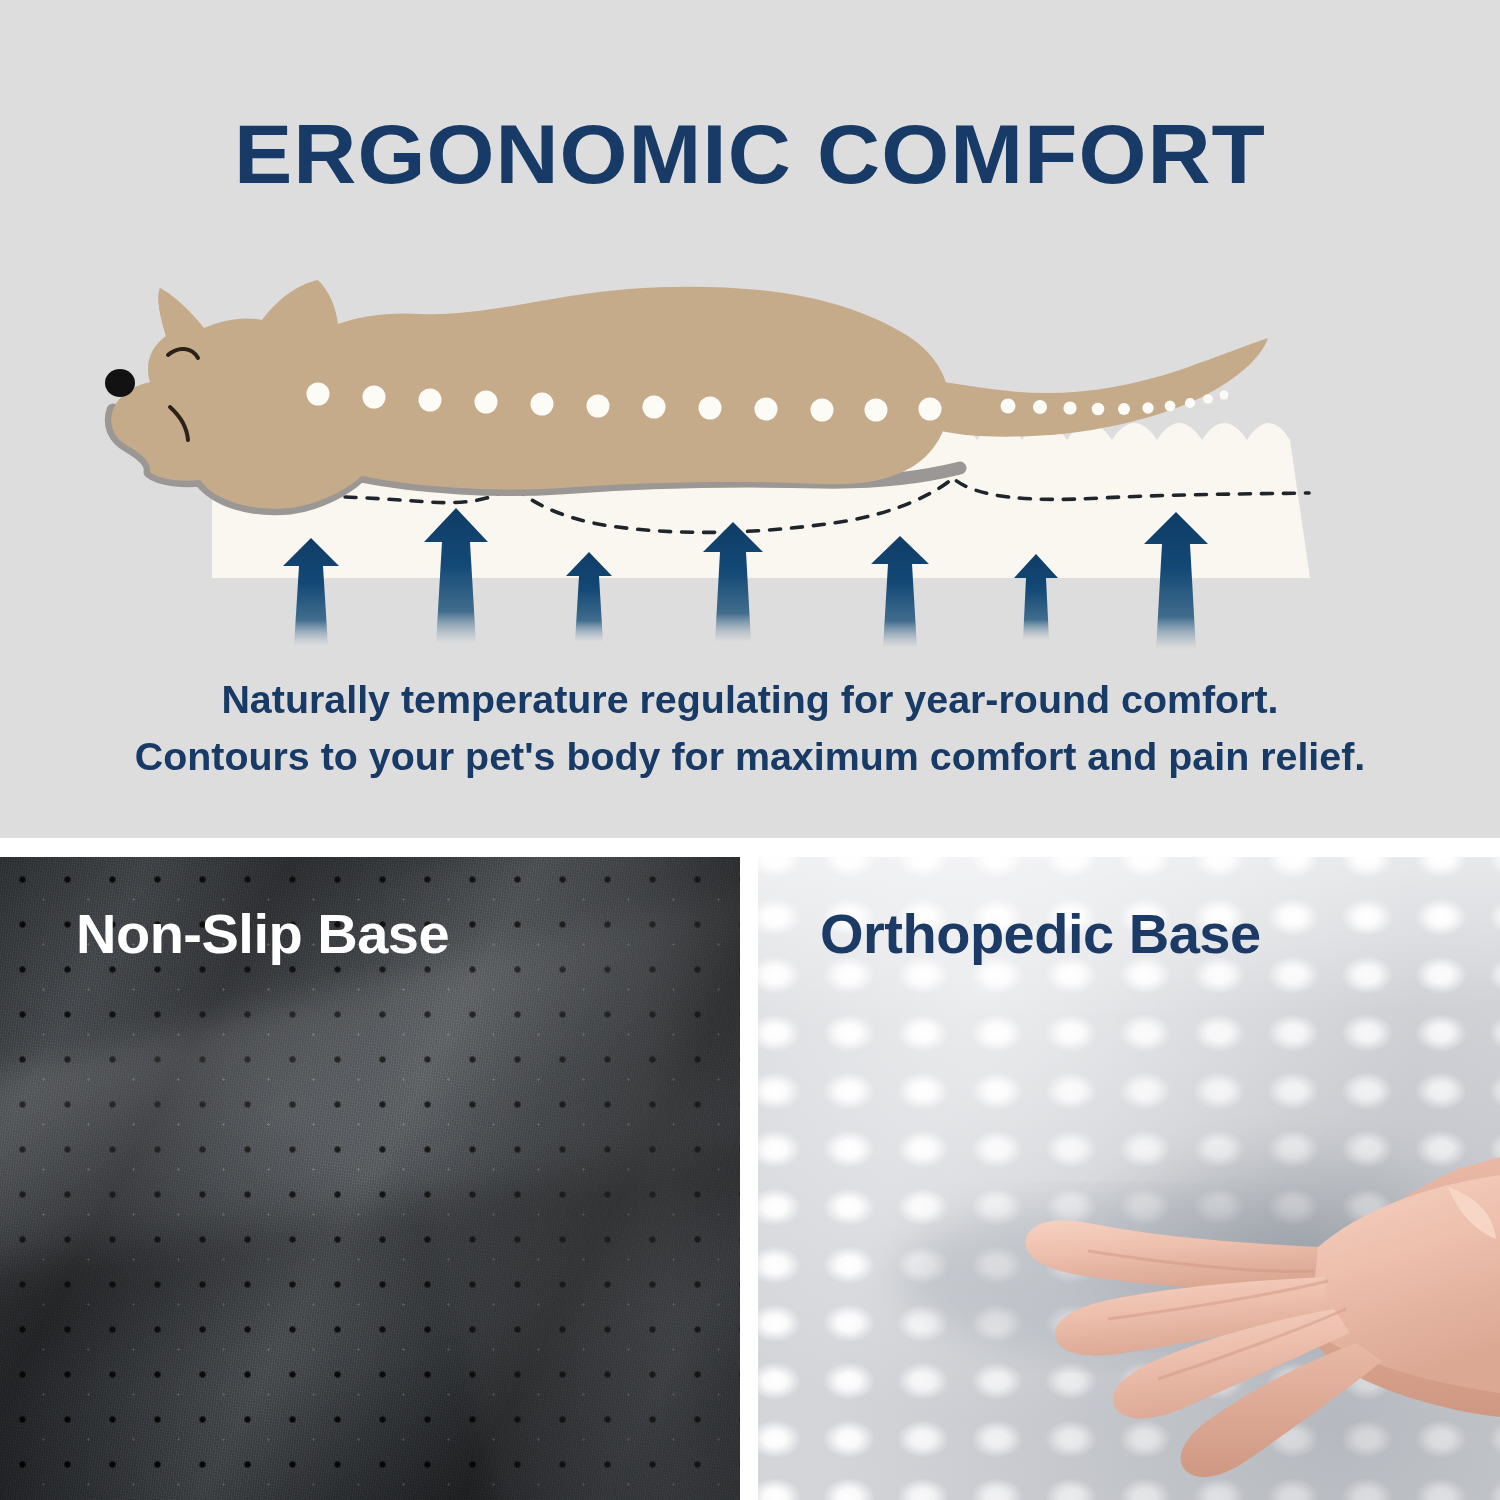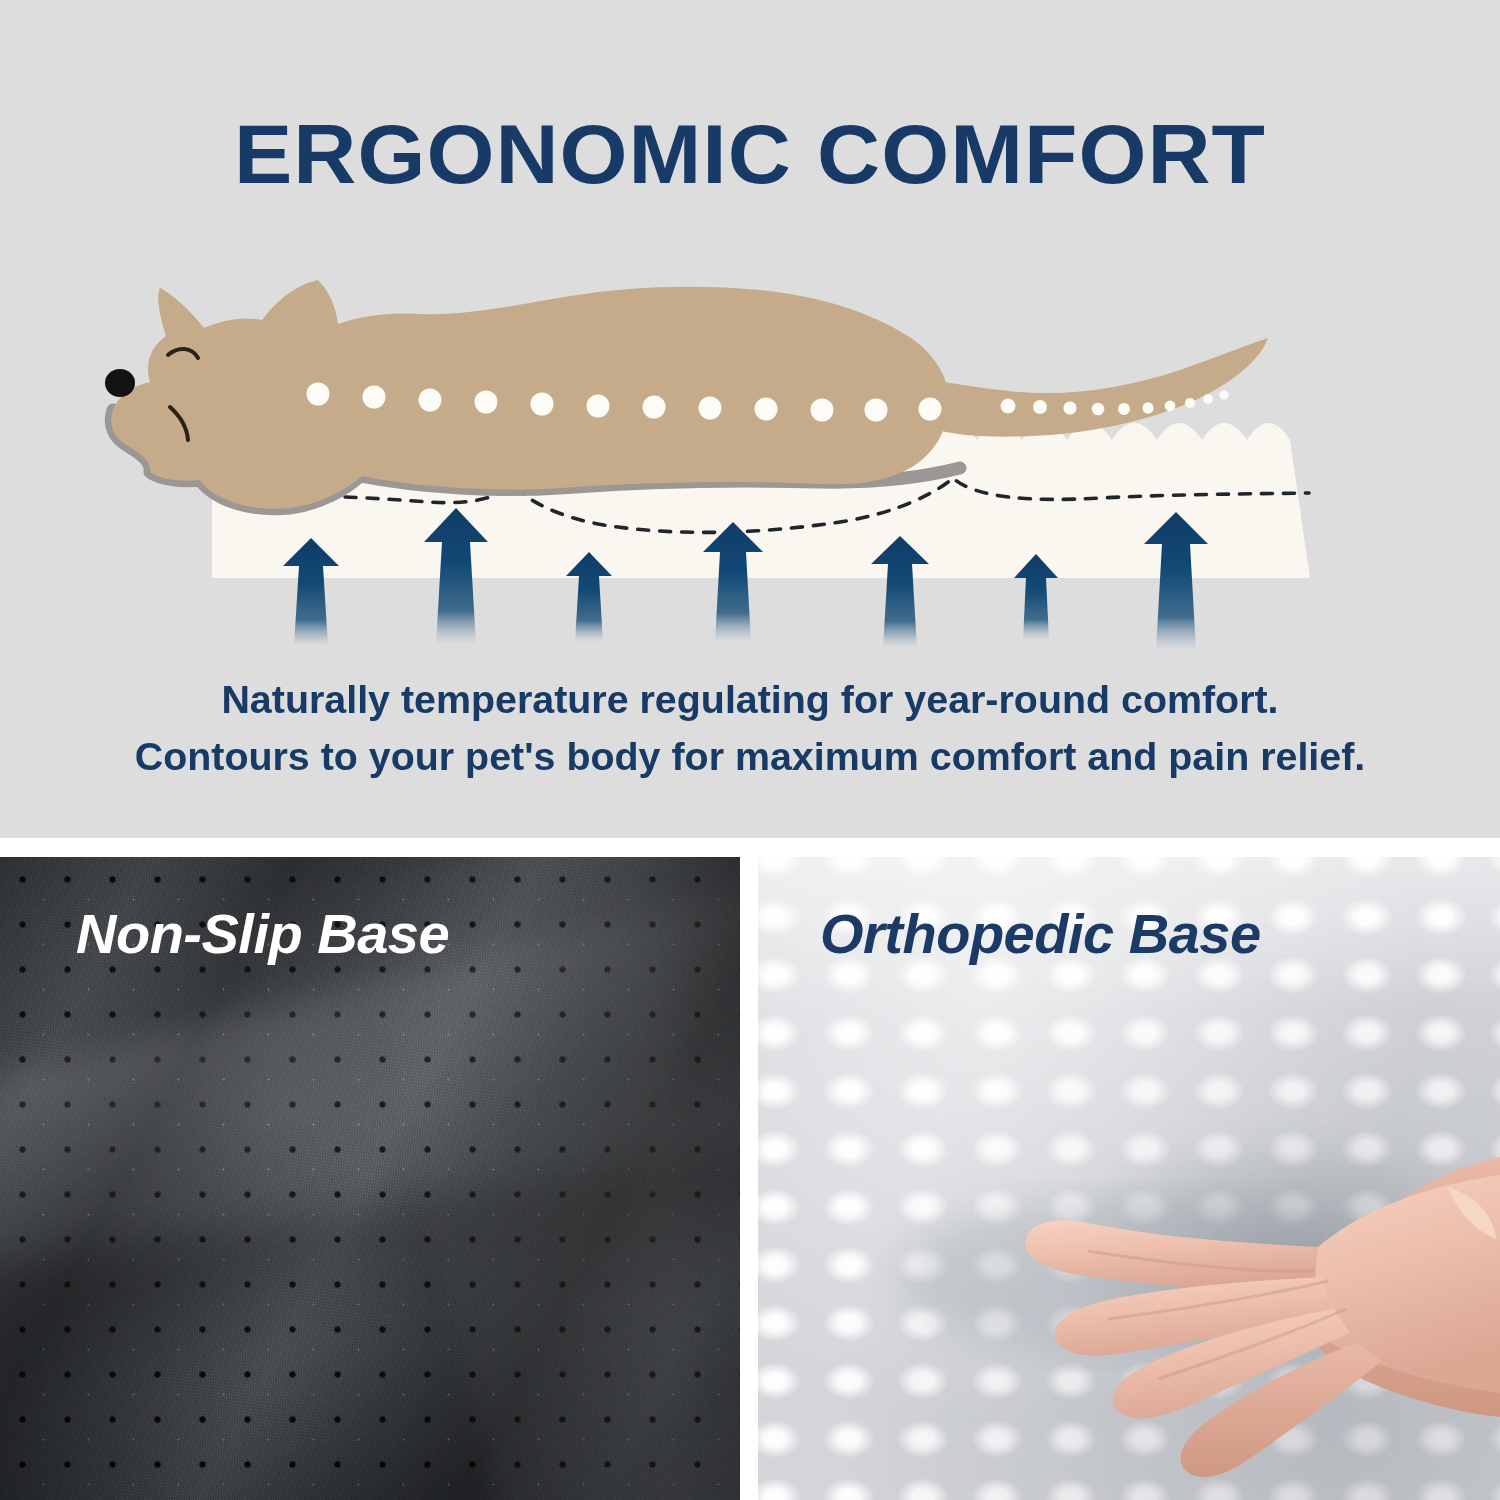--- a/index.html
+++ b/index.html
@@ -68,21 +68,20 @@
   }
   #subtitle .line { display: block; white-space: nowrap; }
 
   
   #panels {
     position: absolute;
     left: 0;
     top: 857px;
     width: 1500px;
     height: 643px;
-    font-style: italic;
   }
 
   .panel {
     position: absolute;
     top: 0;
     height: 643px;
     overflow: hidden;
   }
   #panel-left  { left: 0;     width: 740px; }
   #panel-right { left: 758px; width: 742px; }

